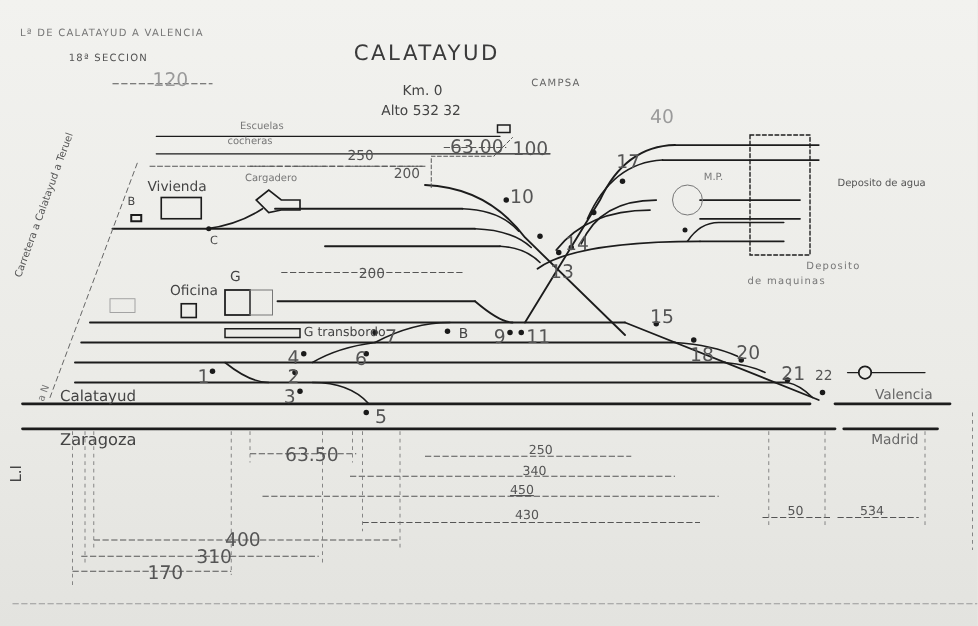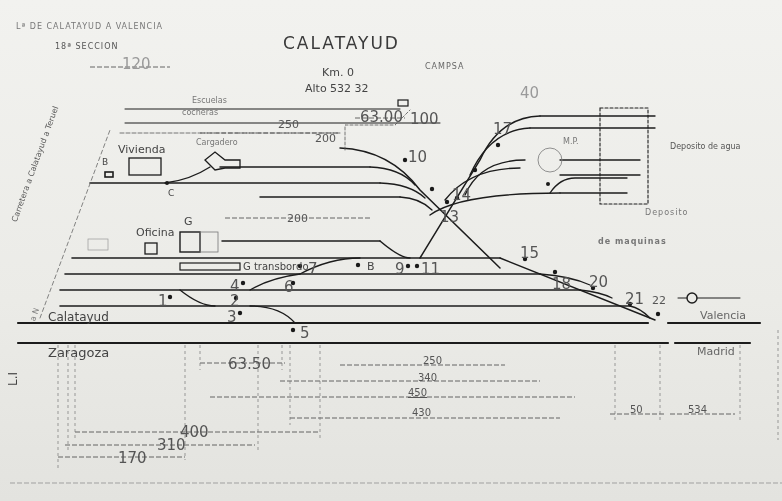--- a/index.html
+++ b/index.html
@@ -166,21 +166,21 @@
 <span class="lbl small" style="left:196px;top:138px;letter-spacing:0;">Cargadero</span>
 <span class="lbl med" style="left:118px;top:143px;">Vivienda</span>
 <span class="lbl med" style="left:102px;top:157px;font-size:9px;">B</span>
 <span class="lbl med" style="left:168px;top:188px;font-size:9px;">C</span>
 <span class="lbl med" style="left:136px;top:226px;">Oficina</span>
 <span class="lbl med" style="left:184px;top:215px;">G</span>
 <span class="lbl med" style="left:243px;top:261px;font-size:10px;">G transbordo</span>
 <span class="lbl med" style="left:367px;top:260px;">B</span>
 <span class="lbl small" style="left:540px;top:137px;letter-spacing:0;margin-left:23px;">M.P.</span>
 <span class="lbl small" style="left:601px;top:208px;letter-spacing:1px;padding-left:44px;">Deposito</span>
-<span class="lbl small" style="left:598px;top:237px;letter-spacing:1px;font-weight:bold;">de maquinas</span>
+<span class="lbl small" style="left:598px;top:220px;letter-spacing:1px;">de maquinas</span>
 <span class="lbl small" style="left:670px;top:142px;letter-spacing:0;color:#555;">Deposito de agua</span>
 
 <span class="lbl med" style="left:48px;top:310px;font-size:12px;">Calatayud</span>
 <span class="lbl med" style="left:48px;top:345px;font-size:13px;">Zaragoza</span>
 <span class="lbl med" style="left:700px;top:309px;font-size:11px;color:#666;">Valencia</span>
 <span class="lbl med" style="left:697px;top:345px;font-size:11px;color:#666;">Madrid</span>
 <span class="lbl small" style="left:10px;top:220px;transform:rotate(-70deg);transform-origin:left top;letter-spacing:0;color:#555;">Carretera a Calatayud a Teruel</span>
 <span class="lbl med" style="left:6px;top:372px;font-size:12px;transform:rotate(-90deg);">L.I</span>
 <span class="lbl small" style="left:28px;top:310px;transform:rotate(-70deg);letter-spacing:0;">a N</span>
 

